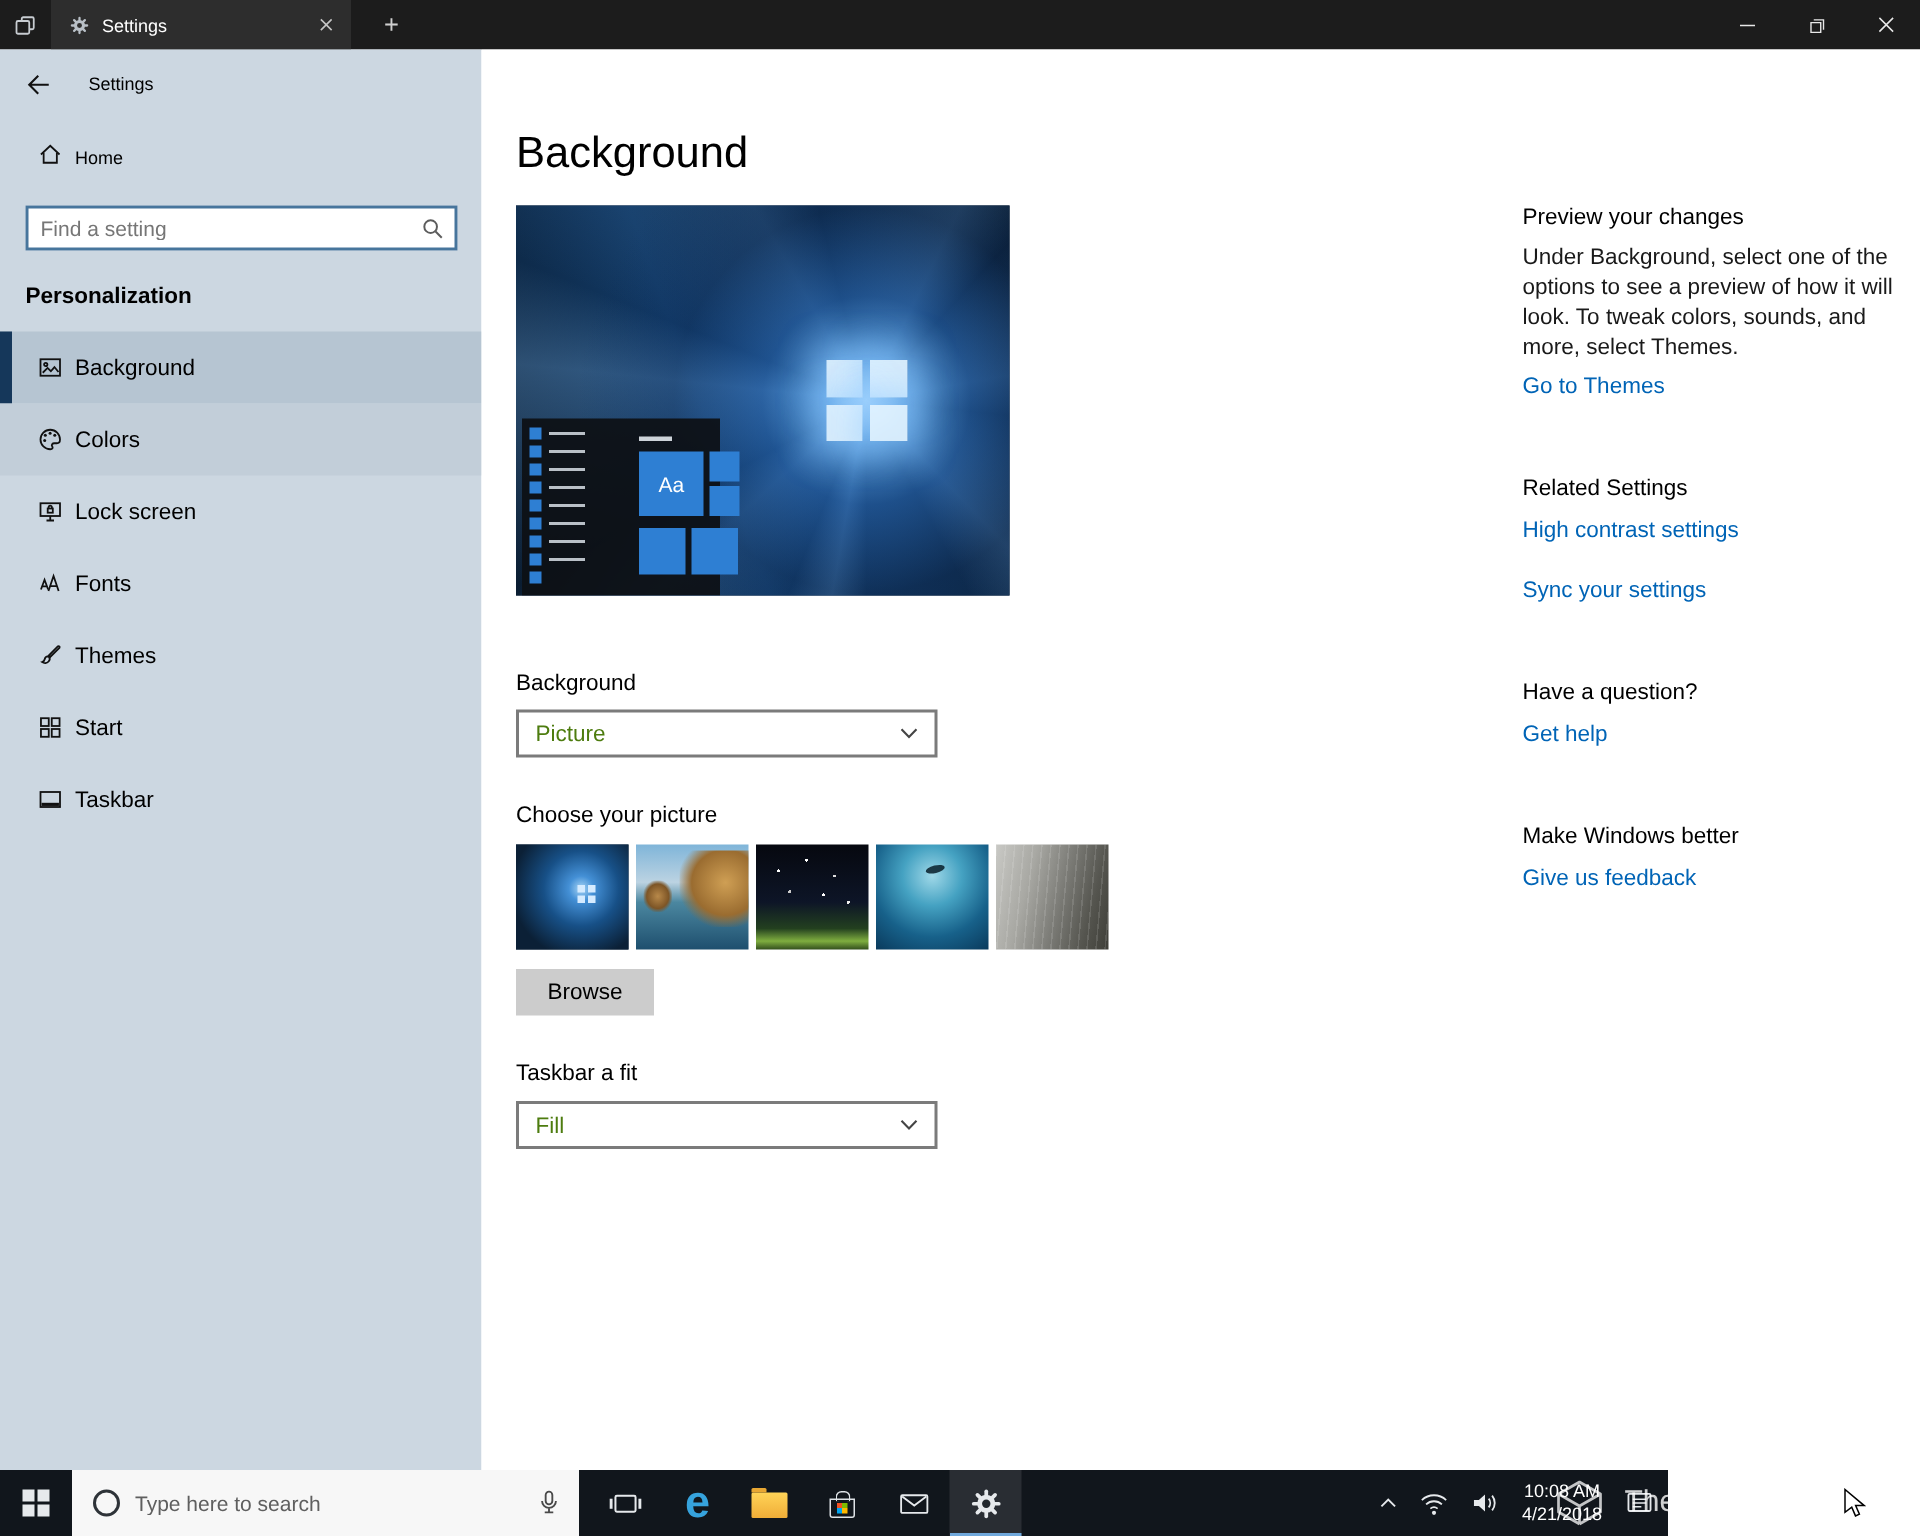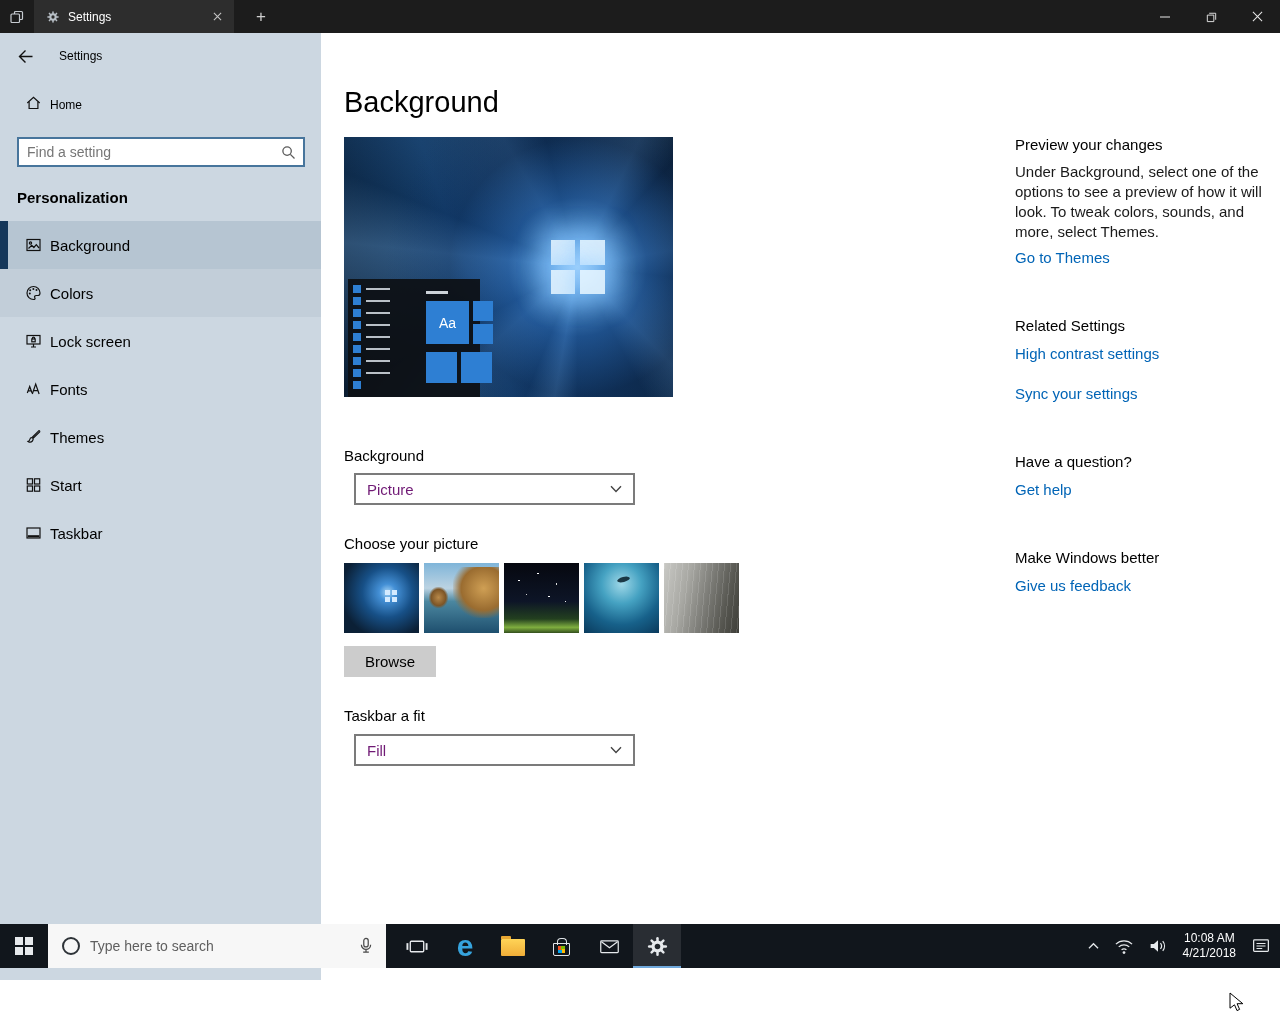--- a/index.html
+++ b/index.html
@@ -75,23 +75,23 @@
                 display:flex; align-items:center; justify-content:center; }
   .ms-s1 { left:125px; top:22px; width:20px; height:20px; }
   .ms-s2 { left:125px; top:45px; width:20px; height:20px; }
   .ms-t2 { left:78px;  top:73px; width:31px; height:31px; }
   .ms-t3 { left:113px; top:73px; width:31px; height:31px; }
 
   .field-label { position:absolute; left:23px; font-size:15px; color:#000; }
   .lbl-bg  { top:414px; }
   .lbl-pic { top:502px; }
   .lbl-fit { top:674px; }
-  .dropdown { position:absolute; left:33px; width:281px; height:32px; background:#fff;
+  .dropdown { position:absolute; left:23px; width:281px; height:32px; background:#fff;
               border:2px solid #7b7b7b; display:flex; align-items:center; justify-content:space-between;
-              padding:0 11px; font-size:15px; color:#701a75; cursor:default; }
+              padding:0 11px; font-size:15px; color:#4d7c0f; cursor:default; }
   .dd-bg  { top:440px; }
   .dd-fit { top:701px; }
 
   .thumbs { position:absolute; left:23px; top:530px; display:flex; gap:5px; }
   .thumb { position:relative; width:75px; height:70px; overflow:hidden; cursor:pointer; }
   .th-hero { background-color:#0b2036;
     background-image:radial-gradient(circle at 58% 42%, #a6d4f5 0%, #4490d6 14%, #175087 42%, #0b2036 78%); }
   .th-hero::after { content:""; position:absolute; left:55%; top:38%; width:5px; height:5px;
     background:#d5ebff; box-shadow:7px 0 #d5ebff, 0 7px #d5ebff, 7px 7px #d5ebff; }
   .th-beach { background:linear-gradient(180deg,#7fb5d9 0%,#bcd3e2 36%,#4b87a0 55%,#1e4f6e 100%); }
@@ -121,21 +121,21 @@
   .rightcol { position:absolute; left:694px; top:0; width:260px; height:947px; }
   .rp-title { position:absolute; left:0; font-size:15px; color:#000; }
   .rp-body  { position:absolute; left:0; top:129px; width:247px; font-size:15px; line-height:20px; color:#1a1a1a; }
   .rp-link  { position:absolute; left:0; font-size:15px; color:#0064b6; text-decoration:none; cursor:pointer; }
   .rp1 { top:103px; } .l1 { top:216px; }
   .rp2 { top:284px; } .l2 { top:312px; } .l3 { top:352px; }
   .rp3 { top:420px; } .l4 { top:448px; }
   .rp4 { top:516px; } .l5 { top:544px; }
 
   
-  .taskbar { position:absolute; left:0; top:924px; width:1280px; height:44px; background:#11161c; }
+  .taskbar { position:absolute; left:0; top:980px; width:1112px; height:44px; background:#11161c; }
   .tb-btn { position:absolute; top:0; width:48px; height:44px; display:flex; align-items:center; justify-content:center; cursor:pointer; }
   .start { left:0; }
   .winflag { display:grid; grid-template-columns:8px 8px; grid-template-rows:8px 8px; gap:2px; }
   .winflag span { background:#e6e9ec; }
   .tb-search { position:absolute; left:48px; top:0; width:338px; height:44px; background:#f7f7f7;
                display:flex; align-items:center; cursor:text; }
   .cortana-ring { width:18px; height:18px; border:2.5px solid #2e3338; border-radius:50%; margin-left:14px; flex:none; }
   .tb-search input { flex:1; min-width:0; border:none; outline:none; background:transparent;
                      font-size:14px; color:#444; padding-left:10px; font-family:inherit; }
   .tb-search input::placeholder { color:#5f5f5f; }

